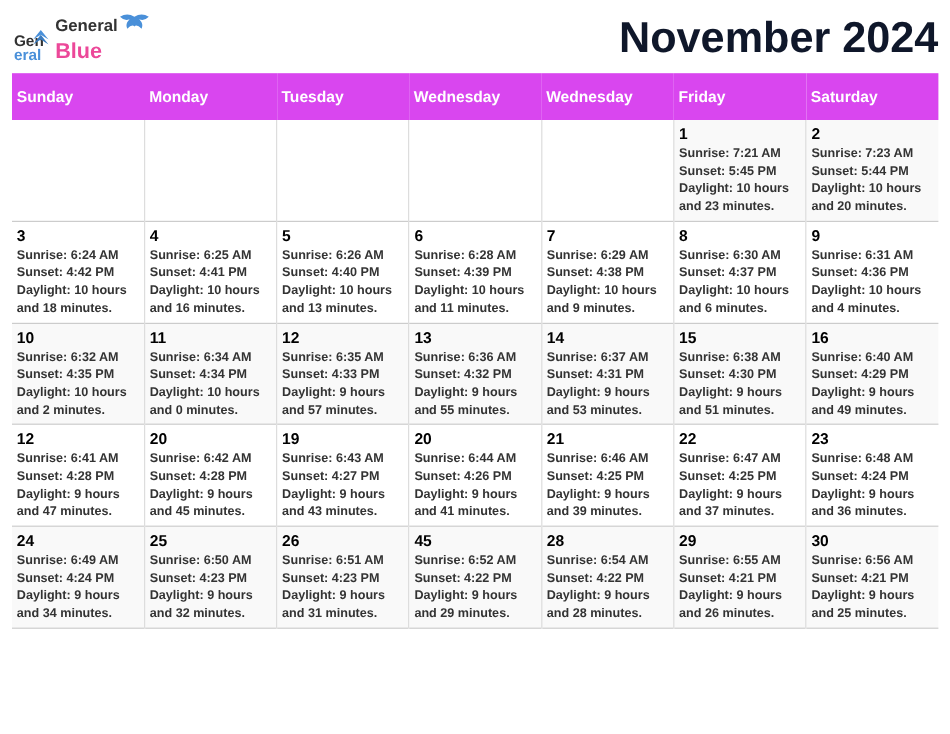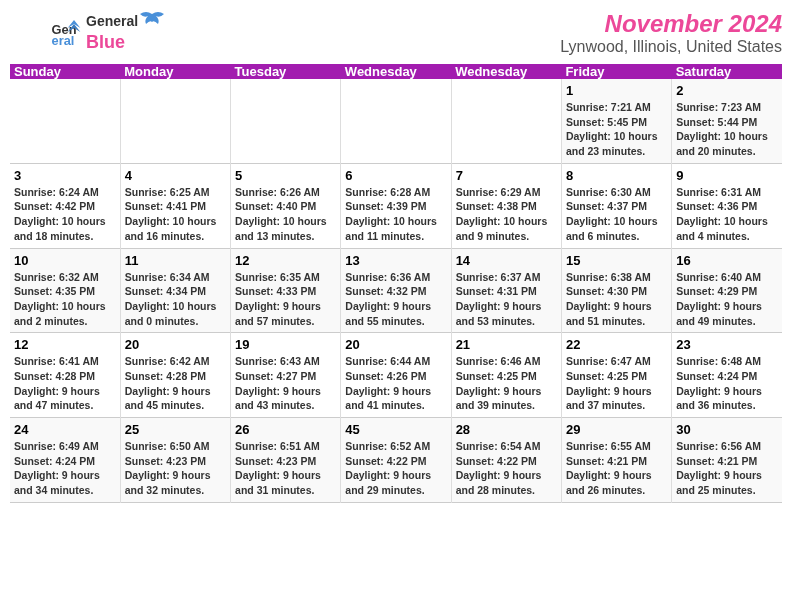--- a/index.html
+++ b/index.html
@@ -11,60 +11,58 @@
       padding: 10px;
     }
     .header-area {
       display: flex;
       justify-content: space-between;
       align-items: flex-start;
       margin-bottom: 8px;
     }
     .logo {
       display: flex;
-      align-items: center;
+      align-items: flex-end;
       gap: 4px;
-      margin-left: 40px;
     }
     .logo-text-general {
       font-size: 14px;
       font-weight: bold;
       color: #333;
     }
     .logo-text-blue {
       font-size: 18px;
       font-weight: bold;
       color: #ec4899;
     }
     .logo-icon {
       width: 32px;
       height: 32px;
     }
     .title-area {
       text-align: right;
     }
     .main-title {
-      font-size: 24px;
-      font-weight: bold;
-      color: #ec4899;
-      font-style: italic;
+      font-size: 36px;
+      font-weight: bold;
+      color: #0f172a;
     }
     .sub-title {
       font-size: 16px;
       color: #555;
     }
     table {
       width: 100%;
       border-collapse: collapse;
       font-size: 11px;
     }
     thead tr th {
-      background-color: #a21caf;
+      background-color: #d946ef;
       color: white;
-      padding: 0 4px;
+      padding: 12px 4px;
       text-align: left;
       font-size: 13px;
       font-weight: bold;
     }
     tbody tr {
       border-bottom: 1px solid #ccc;
     }
     tbody tr:nth-child(odd) {
       background-color: #f9f9f9;
     }
@@ -113,21 +111,20 @@
         <span class="logo-text-general">General</span>
         <svg width="28" height="22" viewBox="0 0 28 22">
           <path d="M14,4 Q20,0 26,4 Q22,8 18,6 Q22,10 20,14 Q16,10 14,12 Q12,10 8,14 Q6,10 10,6 Q6,8 2,4 Q8,0 14,4 Z" fill="#4a90d9"></path>
         </svg>
       </div>
       <div class="logo-text-blue">Blue</div>
     </div>
   </div>
   <div class="title-area">
     <div class="main-title">November 2024</div>
-    <div class="sub-title">Lynwood, Illinois, United States</div>
   </div>
 </div>
 
 <table>
   <thead>
     <tr>
     <th>Sunday</th>
         <th>Monday</th>
         <th>Tuesday</th>
         <th>Wednesday</th>

